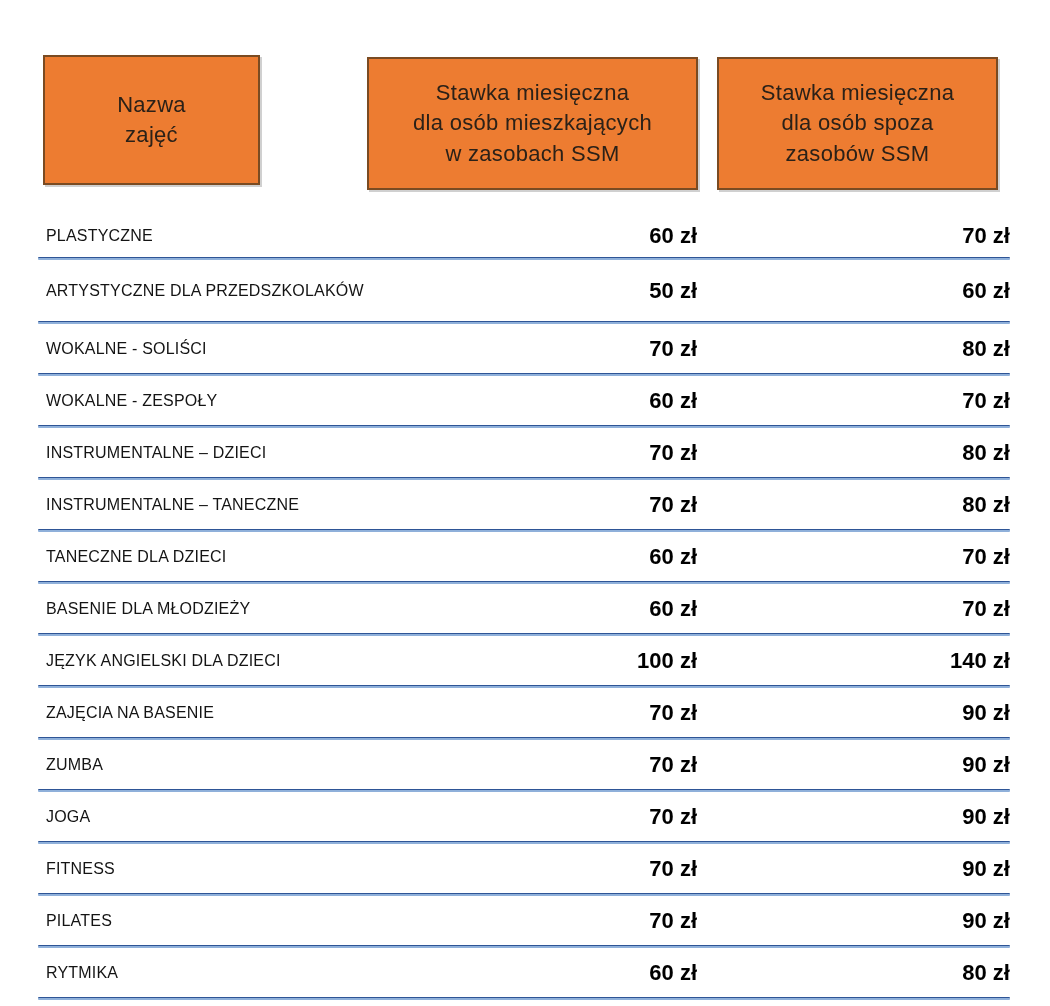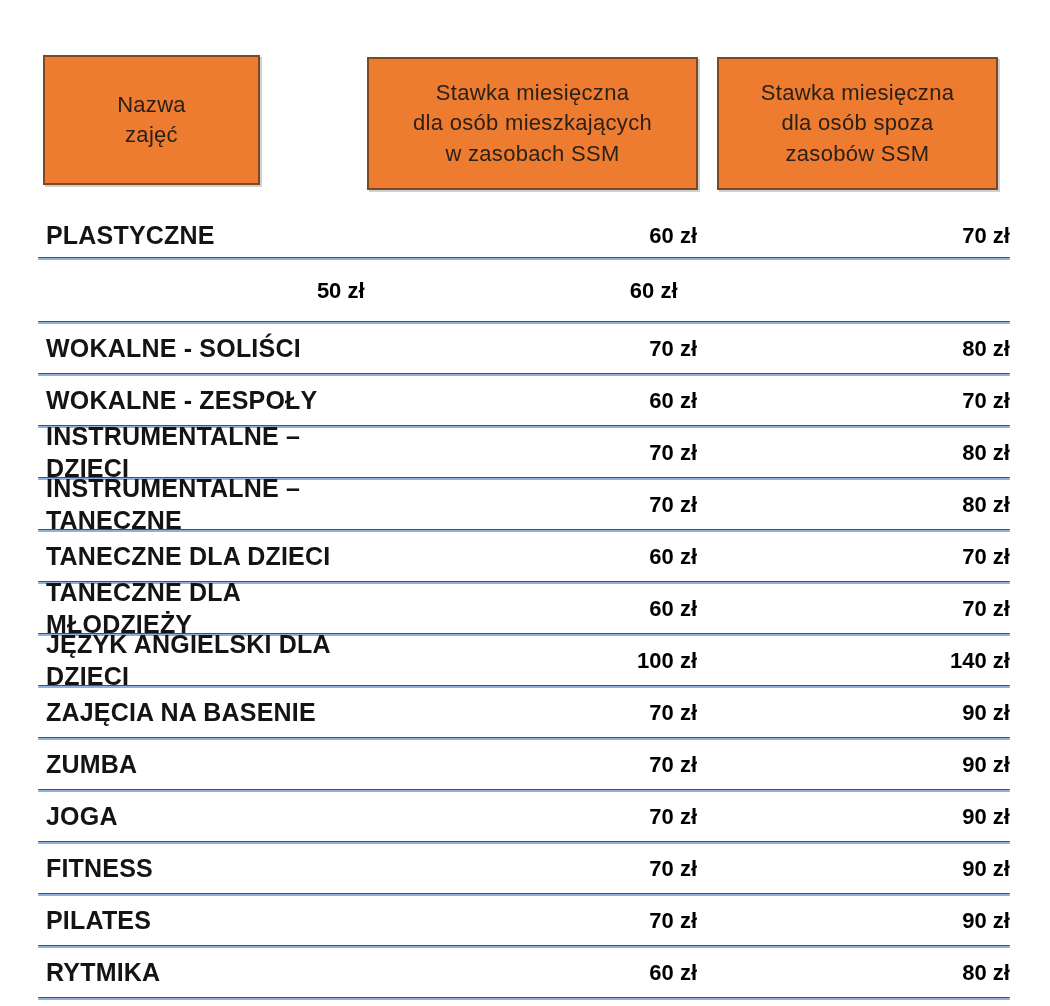--- a/index.html
+++ b/index.html
@@ -52,25 +52,24 @@
   .row.h-double { height: 61px; }
   .sep {
     height: 3px;
     width: 100%;
     background: linear-gradient(to bottom, var(--sep-top) 0 40%, var(--sep-bottom) 40% 100%);
     border-radius: 1px;
   }
   .cell-name {
     width: 34.2%;
     padding-left: 8px;
-    font-size: 25px;
+    font-size: 16px;
     line-height: 1.25;
     color: var(--label-color);
     letter-spacing: 0.2px;
-    font-weight: bold;
   }
   .cell-rate {
     text-align: right;
     font-size: 22px;
     font-weight: bold;
     color: var(--price-color);
   }
   .cell-rate.c2 { width: 33.6%; }
   .cell-rate.c3 { width: 32.2%; }
 </style>
@@ -91,20 +90,21 @@
 zasobów SSM</div>
 
   <div class="table">
       <div class="row h-first">
         <div class="cell-name">PLASTYCZNE</div>
         <div class="cell-rate c2">60 zł</div>
         <div class="cell-rate c3">70 zł</div>
       </div>
       <div class="sep"></div>
       <div class="row h-double">
+        <div class="cell-name">ARTYSTYCZNE DLA PRZEDSZKOLAKÓW</div>
         <div class="cell-rate c2">50 zł</div>
         <div class="cell-rate c3">60 zł</div>
       </div>
       <div class="sep"></div>
       <div class="row">
         <div class="cell-name">WOKALNE - SOLIŚCI</div>
         <div class="cell-rate c2">70 zł</div>
         <div class="cell-rate c3">80 zł</div>
       </div>
       <div class="sep"></div>
@@ -126,21 +126,21 @@
         <div class="cell-rate c3">80 zł</div>
       </div>
       <div class="sep"></div>
       <div class="row">
         <div class="cell-name">TANECZNE DLA DZIECI</div>
         <div class="cell-rate c2">60 zł</div>
         <div class="cell-rate c3">70 zł</div>
       </div>
       <div class="sep"></div>
       <div class="row">
-        <div class="cell-name">TANECZNE DLA MŁODZIEŻY</div>
+        <div class="cell-name">BASENIE DLA MŁODZIEŻY</div>
         <div class="cell-rate c2">60 zł</div>
         <div class="cell-rate c3">70 zł</div>
       </div>
       <div class="sep"></div>
       <div class="row">
         <div class="cell-name">JĘZYK ANGIELSKI DLA DZIECI</div>
         <div class="cell-rate c2">100 zł</div>
         <div class="cell-rate c3">140 zł</div>
       </div>
       <div class="sep"></div>

